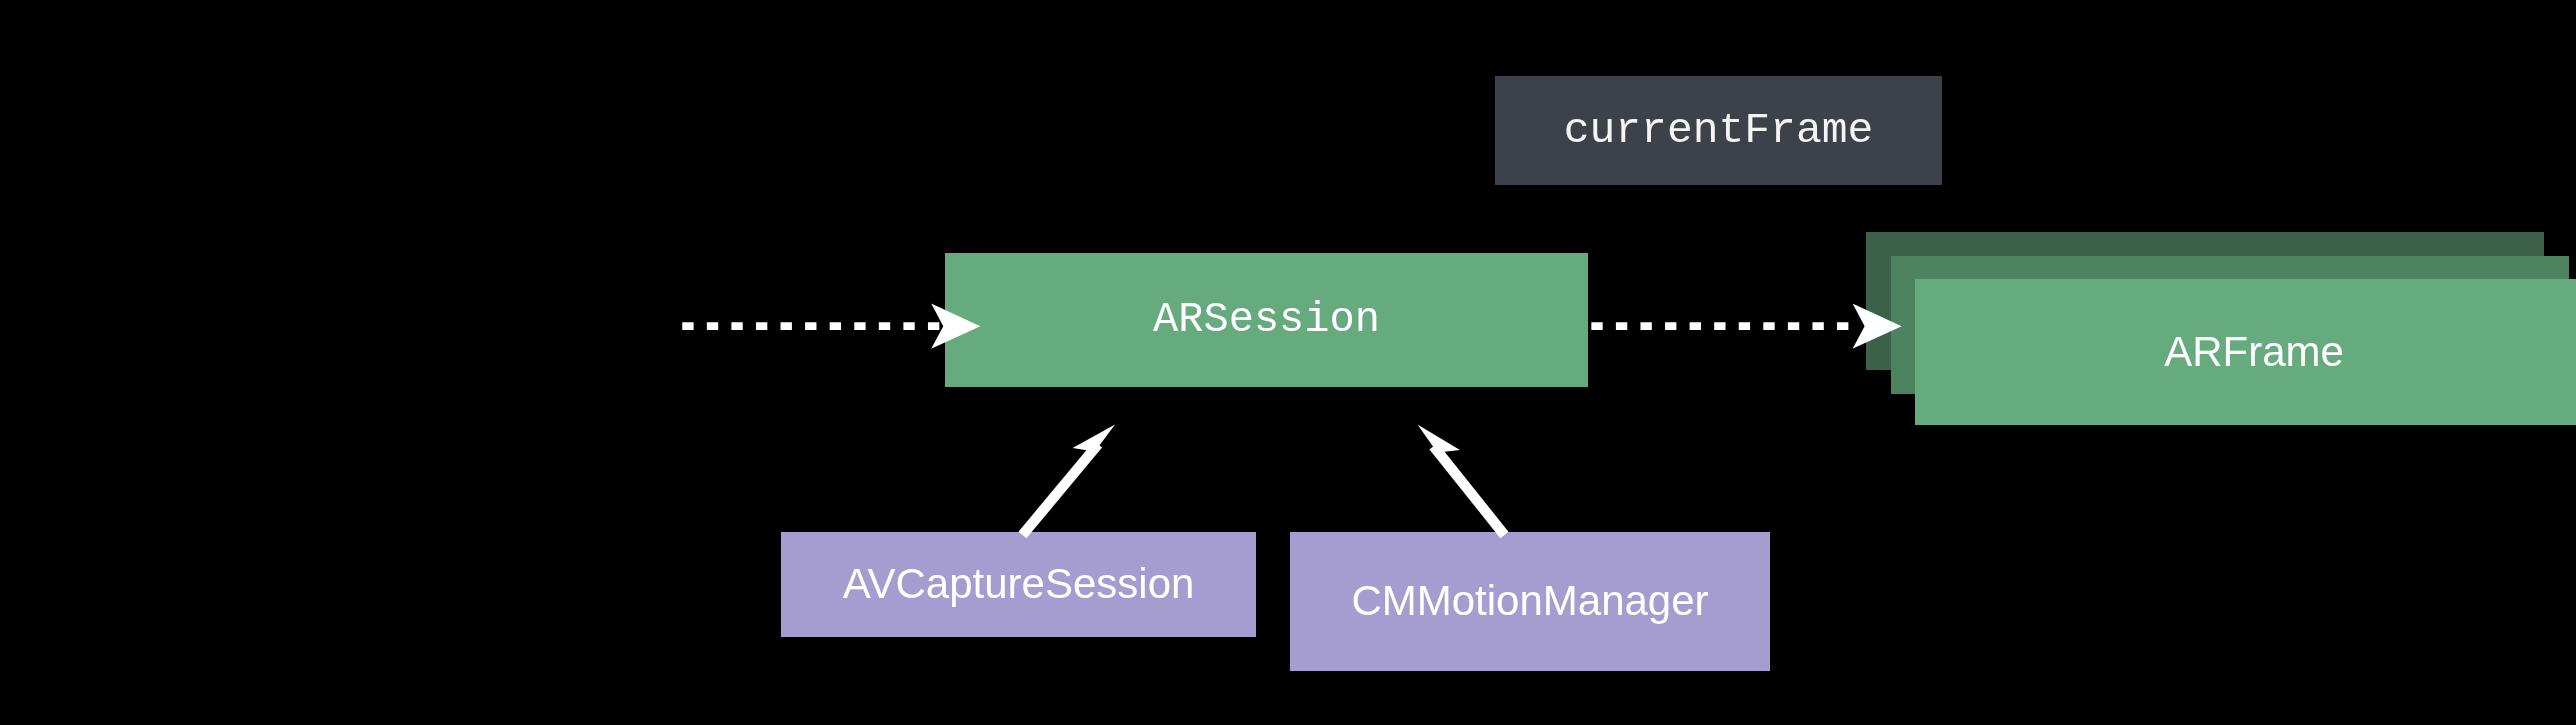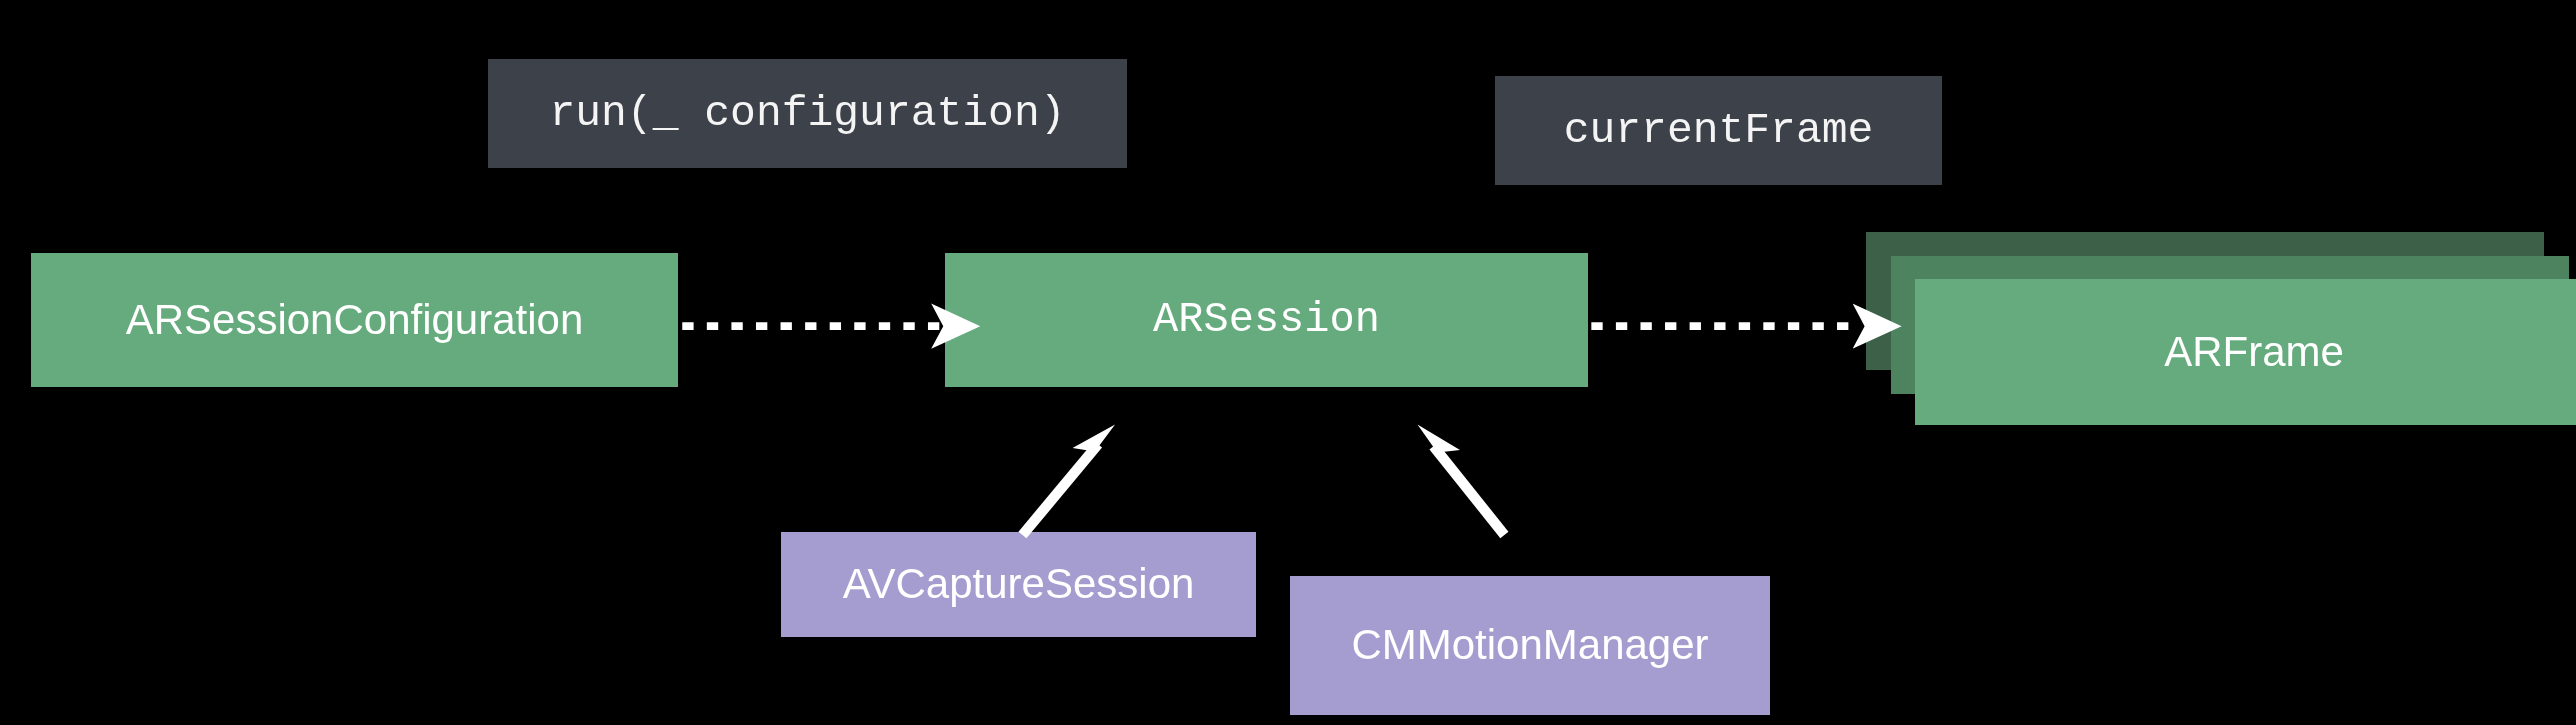--- a/index.html
+++ b/index.html
@@ -60,49 +60,43 @@
     width: 2576px;
     height: 726px;
     pointer-events: none;
   }
 </style>
 </head>
 <body>
 
 <div id="canvas">
 
-  <div class="box code-box" style="left:488px; top:59px; width:639px; height:109px;">
-    <span>run(_ configuration)</span>
-  </div>
 
   <div class="box code-box" style="left:1495px; top:76px; width:447px; height:109px;">
     <span>currentFrame</span>
   </div>
 
   <div class="stack-wrap" style="left:1866px; top:232px; width:728px; height:194px;">
     <div class="stack-layer green-back" style="left:0px;  top:0px;  width:678px; height:138px;"></div>
     <div class="stack-layer green-mid" style="left:24.6px; top:23.6px; width:678px; height:138px;"></div>
     <div class="box green-front" style="position:absolute; left:49px; top:47px; width:678px; height:146px;">
       <span class="node-box">ARFrame</span>
     </div>
   </div>
 
-  <div class="box node-box green-front" style="left:31px; top:253px; width:647px; height:134px;">
-    <span>ARSessionConfiguration</span>
-  </div>
 
   <div class="box node-box green-front" style="left:945px; top:253px; width:643px; height:134px;font-family:Liberation Mono, monospace;">
     <span>ARSession</span>
   </div>
 
   <div class="box node-box purple" style="left:781px; top:532px; width:475px; height:105px;">
     <span>AVCaptureSession</span>
   </div>
 
-  <div class="box node-box purple" style="left:1290px; top:532px; width:480px; height:139px;margin-top:44px;">
+  <div class="box node-box purple" style="left:1290px; top:532px; width:480px; height:139px;">
     <span>CMMotionManager</span>
   </div>
 
   <svg class="arrows" viewBox="0 0 2726 768">
     <defs>
       <marker id="dashArrow" markerWidth="7" markerHeight="7" refX="1.2" refY="3" orient="auto" markerUnits="strokeWidth">
         <path d="M0,0 L6.5,3 L0,6 L1.6,3 Z" fill="#ffffff"></path>
       </marker>
     </defs>
 

